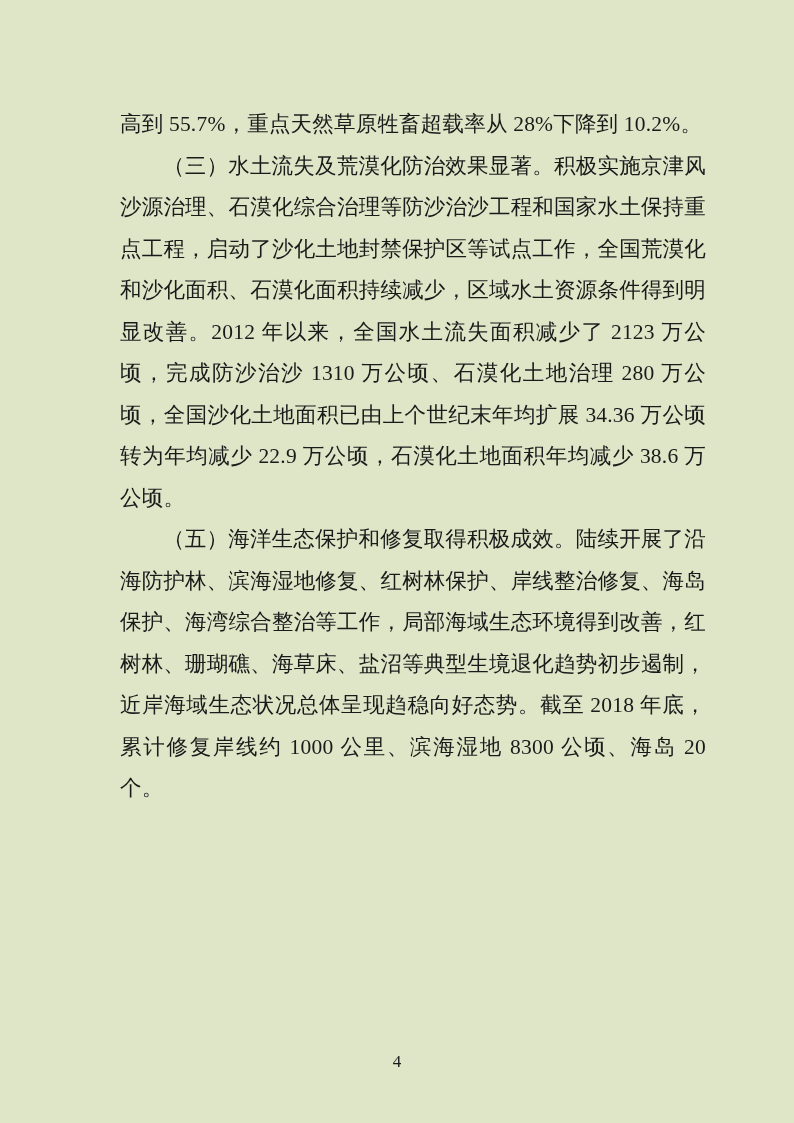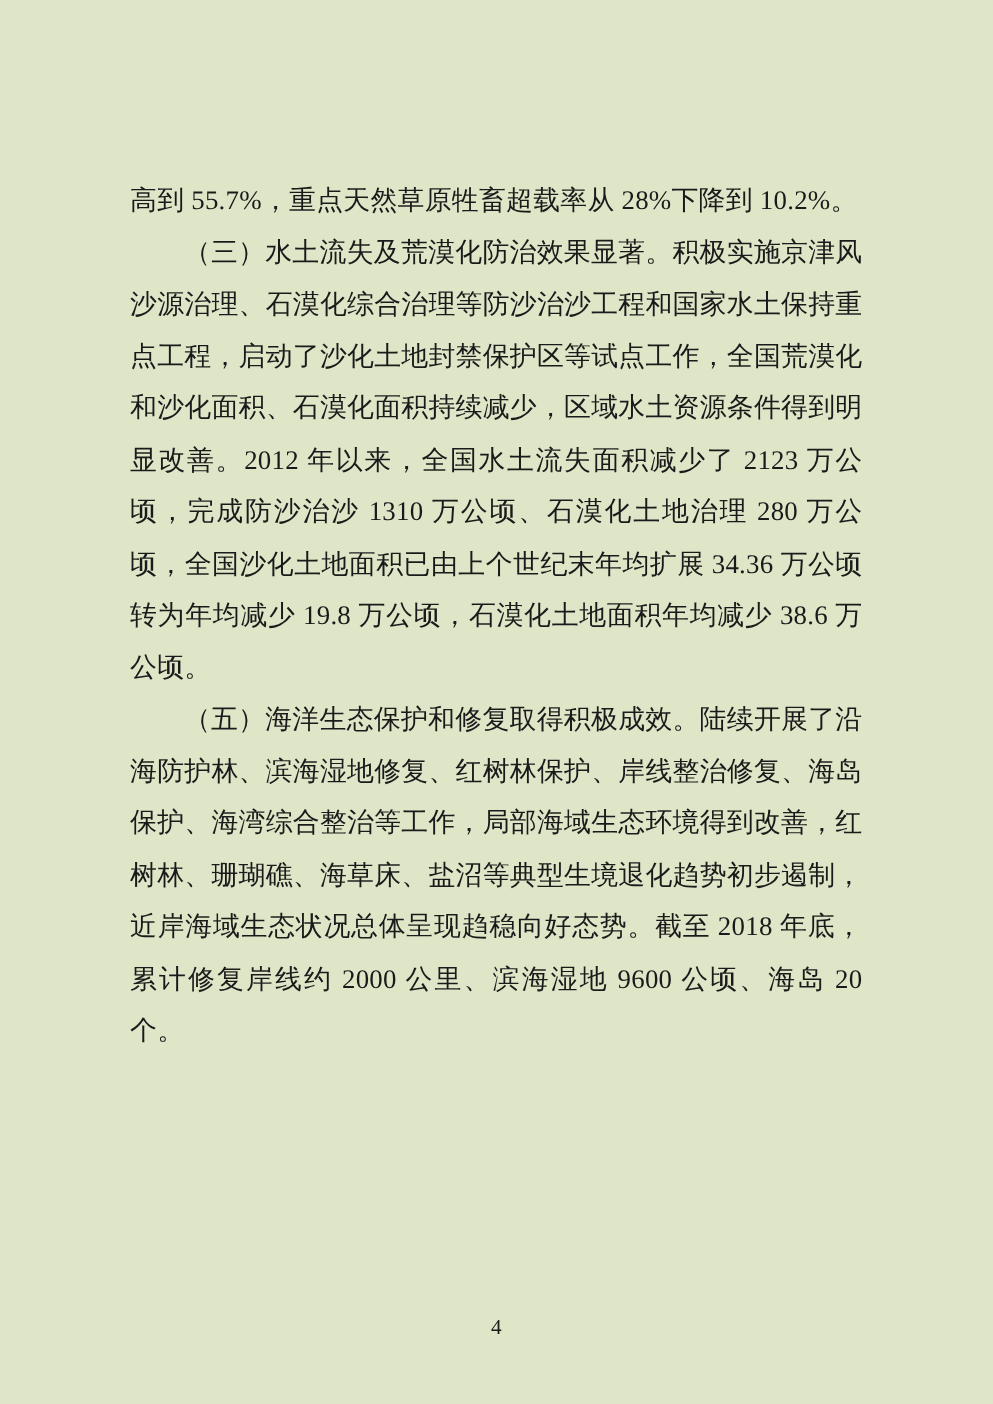--- a/index.html
+++ b/index.html
@@ -15,24 +15,23 @@
   }
   .page {
     position: relative;
     width: 794px;
     height: 1123px;
     box-sizing: border-box;
     background: #dfe6c8;
   }
   .content {
     position: absolute;
-    left: 104px;
+    left: 120px;
     top: 104px;
     width: 586px;
-    margin-top: 36px;
   }
   .para {
     font-size: 21.5px;
     line-height: 41.5px;
     color: #1a1a1a;
     text-align: justify;
     text-justify: inter-ideograph;
     letter-spacing: 0.2px;
     margin: 0;
   }
@@ -49,17 +48,17 @@
     color: #1a1a1a;
     font-family: "Liberation Serif", "DejaVu Serif", serif;
   }
 </style>
 </head>
 <body>
 
 <div class="page">
   <div class="content">
     <p class="para">高到 55.7%，重点天然草原牲畜超载率从 28%下降到 10.2%。</p>
-    <p class="para indent">（三）水土流失及荒漠化防治效果显著。积极实施京津风沙源治理、石漠化综合治理等防沙治沙工程和国家水土保持重点工程，启动了沙化土地封禁保护区等试点工作，全国荒漠化和沙化面积、石漠化面积持续减少，区域水土资源条件得到明显改善。2012 年以来，全国水土流失面积减少了 2123 万公顷，完成防沙治沙 1310 万公顷、石漠化土地治理 280 万公顷，全国沙化土地面积已由上个世纪末年均扩展 34.36 万公顷转为年均减少 19.8 万公顷，石漠化土地面积年均减少 38.6 万公顷。</p>
-    <p class="para indent">（五）海洋生态保护和修复取得积极成效。陆续开展了沿海防护林、滨海湿地修复、红树林保护、岸线整治修复、海岛保护、海湾综合整治等工作，局部海域生态环境得到改善，红树林、珊瑚礁、海草床、盐沼等典型生境退化趋势初步遏制，近岸海域生态状况总体呈现趋稳向好态势。截至 2018 年底，累计修复岸线约 2000 公里、滨海湿地 9600 公顷、海岛 20 个。</p>
+    <p class="para indent">（三）水土流失及荒漠化防治效果显著。积极实施京津风沙源治理、石漠化综合治理等防沙治沙工程和国家水土保持重点工程，启动了沙化土地封禁保护区等试点工作，全国荒漠化和沙化面积、石漠化面积持续减少，区域水土资源条件得到明显改善。2012 年以来，全国水土流失面积减少了 2123 万公顷，完成防沙治沙 1310 万公顷、石漠化土地治理 280 万公顷，全国沙化土地面积已由上个世纪末年均扩展 34.36 万公顷转为年均减少 22.9 万公顷，石漠化土地面积年均减少 38.6 万公顷。</p>
+    <p class="para indent">（五）海洋生态保护和修复取得积极成效。陆续开展了沿海防护林、滨海湿地修复、红树林保护、岸线整治修复、海岛保护、海湾综合整治等工作，局部海域生态环境得到改善，红树林、珊瑚礁、海草床、盐沼等典型生境退化趋势初步遏制，近岸海域生态状况总体呈现趋稳向好态势。截至 2018 年底，累计修复岸线约 1000 公里、滨海湿地 8300 公顷、海岛 20 个。</p>
   </div>
   <div class="page-number">4</div>
 </div>
 
 </body></html>

